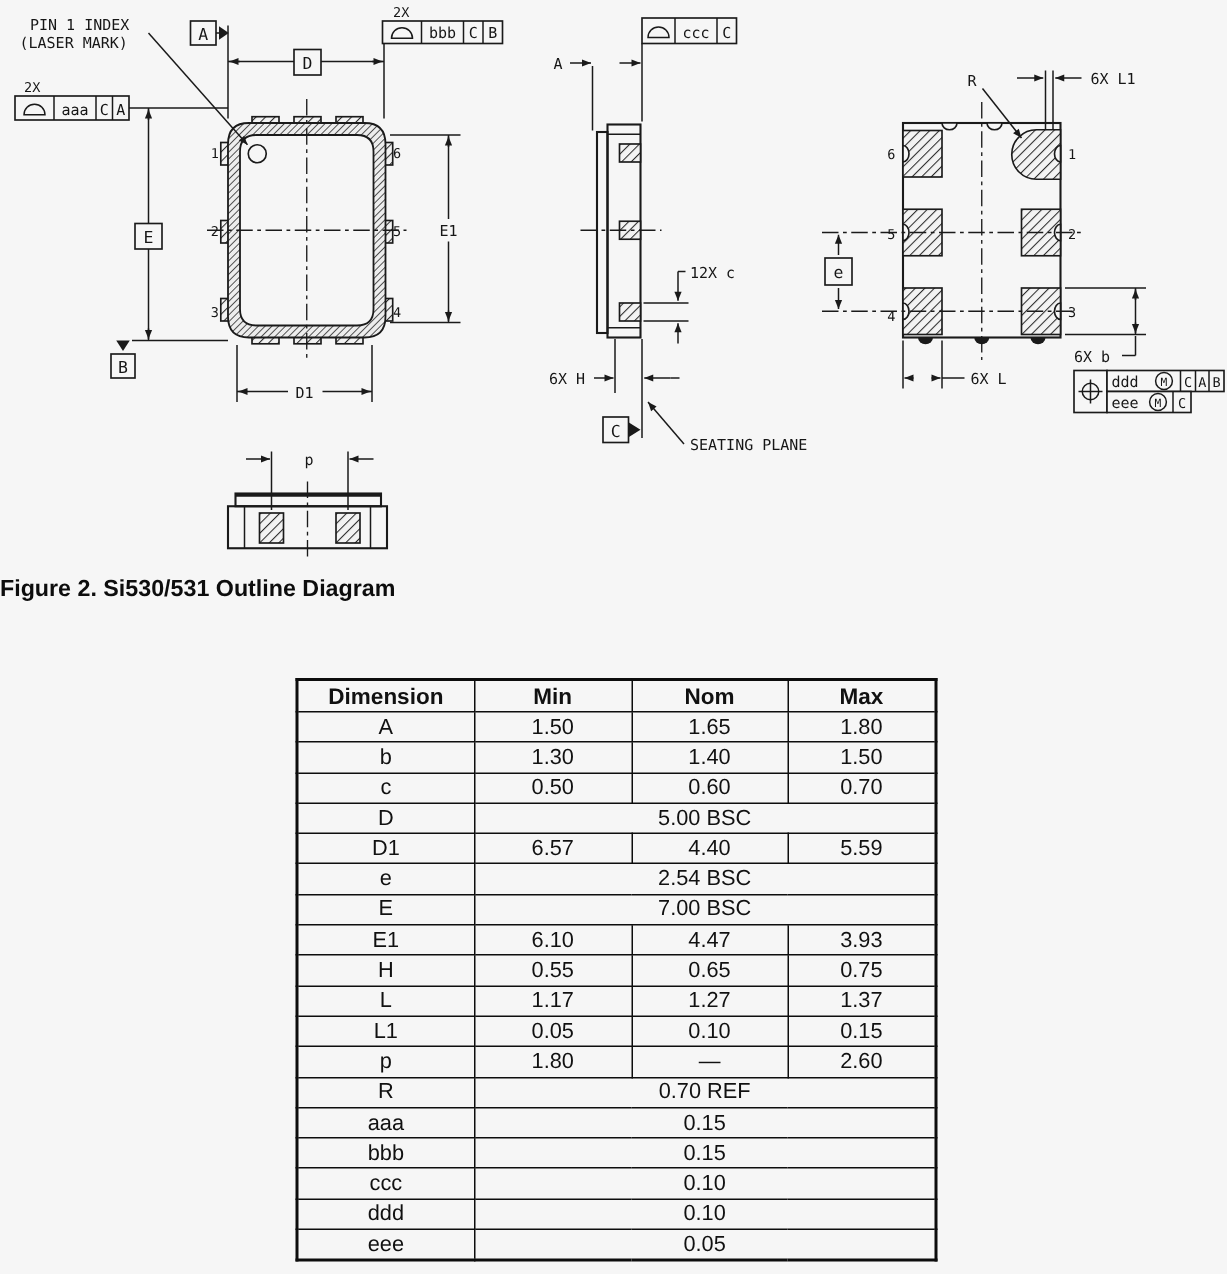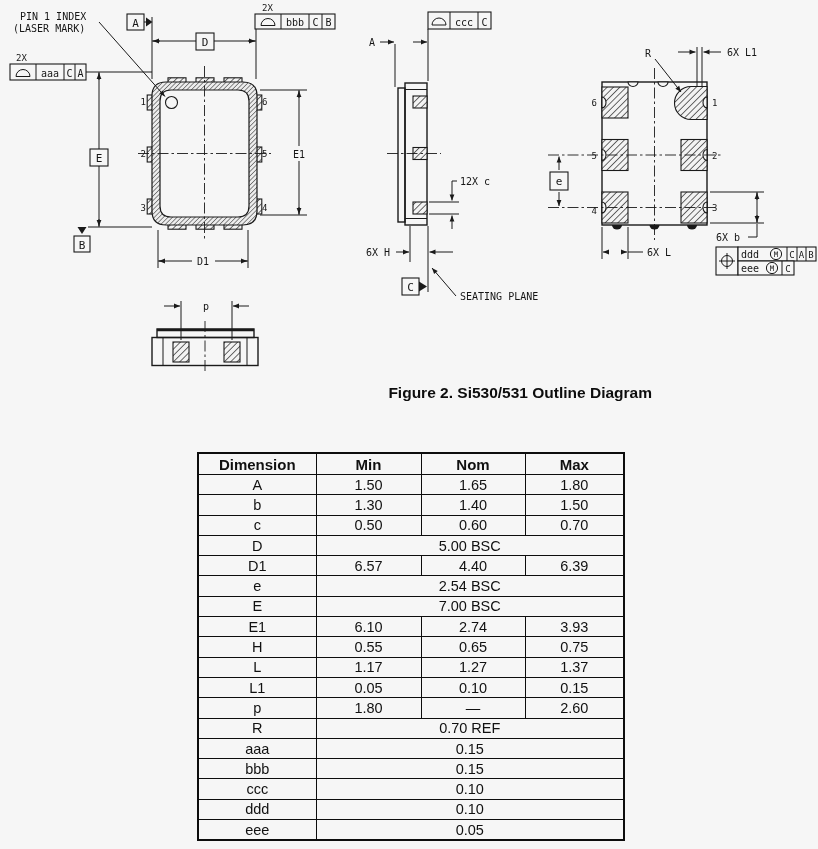--- a/index.html
+++ b/index.html
@@ -10,21 +10,21 @@
   .t9{font-size:9px;} .t10{font-size:10px;} .t11{font-size:11px;}
   .mid{text-anchor:middle;} .end{text-anchor:end;}
   .ol{fill:none;stroke:#1a1a1a;stroke-width:1.4;}
   .tn{fill:none;stroke:#1a1a1a;stroke-width:1;}
   .cl{fill:none;stroke:#1a1a1a;stroke-width:0.9;stroke-dasharray:11 3 2.5 3;}
   .pad{fill:url(#hp);stroke:#1a1a1a;stroke-width:1.1;}
   .ring{fill:url(#hd);stroke:#1a1a1a;stroke-width:1.2;fill-rule:evenodd;}
   .bx{fill:#f6f6f6;stroke:#1a1a1a;stroke-width:1.1;}
   .tbg{fill:#f6f6f6;stroke:none;}
   .fl{fill:#1a1a1a;stroke:none;}
-  .caption{position:absolute;left:0;width:652px;text-align:right;font-weight:bold;
+  .caption{position:absolute;left:0;width:652px;text-align:left;font-weight:bold;
            font-size:15.5px;color:#0d0d0d;}
   .fig-cap{top:384px;} .tab-cap{top:420px;}
   .tablewrap{position:absolute;top:452px;left:197px;}
   table{border-collapse:collapse;border:2px solid #0d0d0d;table-layout:fixed;}
   th,td{border:1.5px solid #0d0d0d;text-align:center;padding:0;height:19.3px;
         font-size:14.5px;overflow:hidden;}
   th{font-size:15px;height:20px;margin-left:12px;}
 </style>
 </head>
 <body>
@@ -334,34 +334,34 @@
             <td>0.70</td>
           </tr>
           <tr>
             <td>D</td>
             <td colspan="3">5.00 BSC</td>
           </tr>
           <tr>
             <td>D1</td>
             <td>6.57</td>
             <td>4.40</td>
-            <td>6.39</td>
+            <td>5.59</td>
           </tr>
           <tr>
             <td>e</td>
             <td colspan="3">2.54 BSC</td>
           </tr>
           <tr>
             <td>E</td>
             <td colspan="3">7.00 BSC</td>
           </tr>
           <tr>
             <td>E1</td>
             <td>6.10</td>
-            <td>2.74</td>
+            <td>4.47</td>
             <td>3.93</td>
           </tr>
           <tr>
             <td>H</td>
             <td>0.55</td>
             <td>0.65</td>
             <td>0.75</td>
           </tr>
           <tr>
             <td>L</td>

